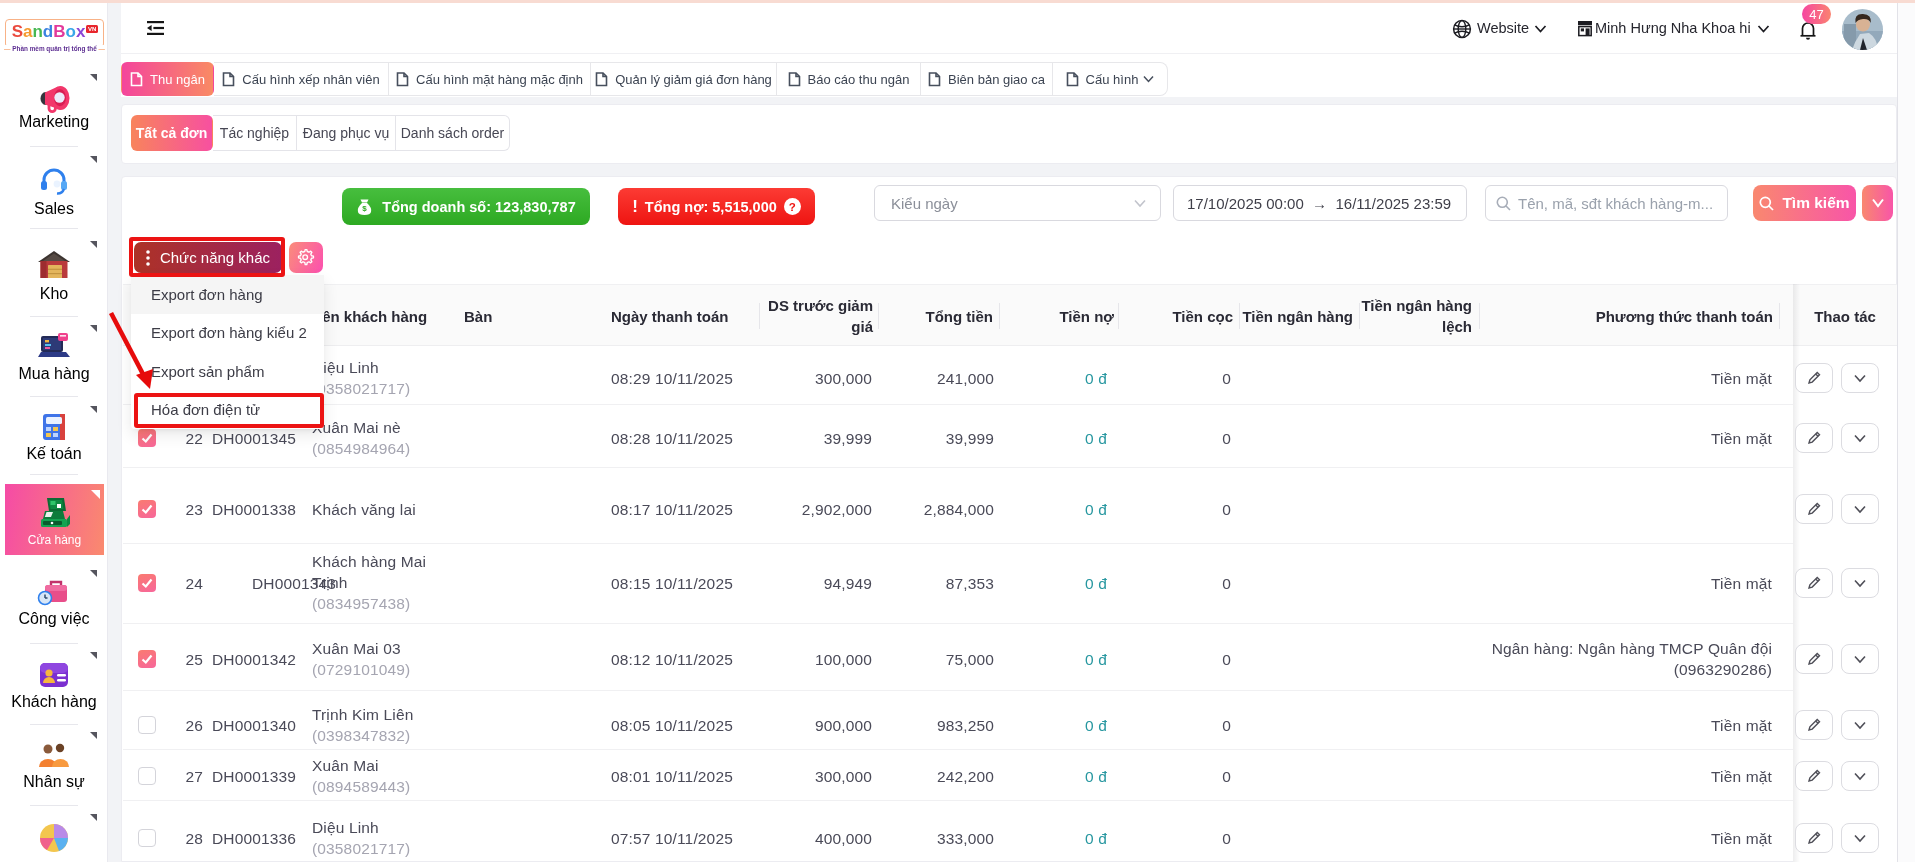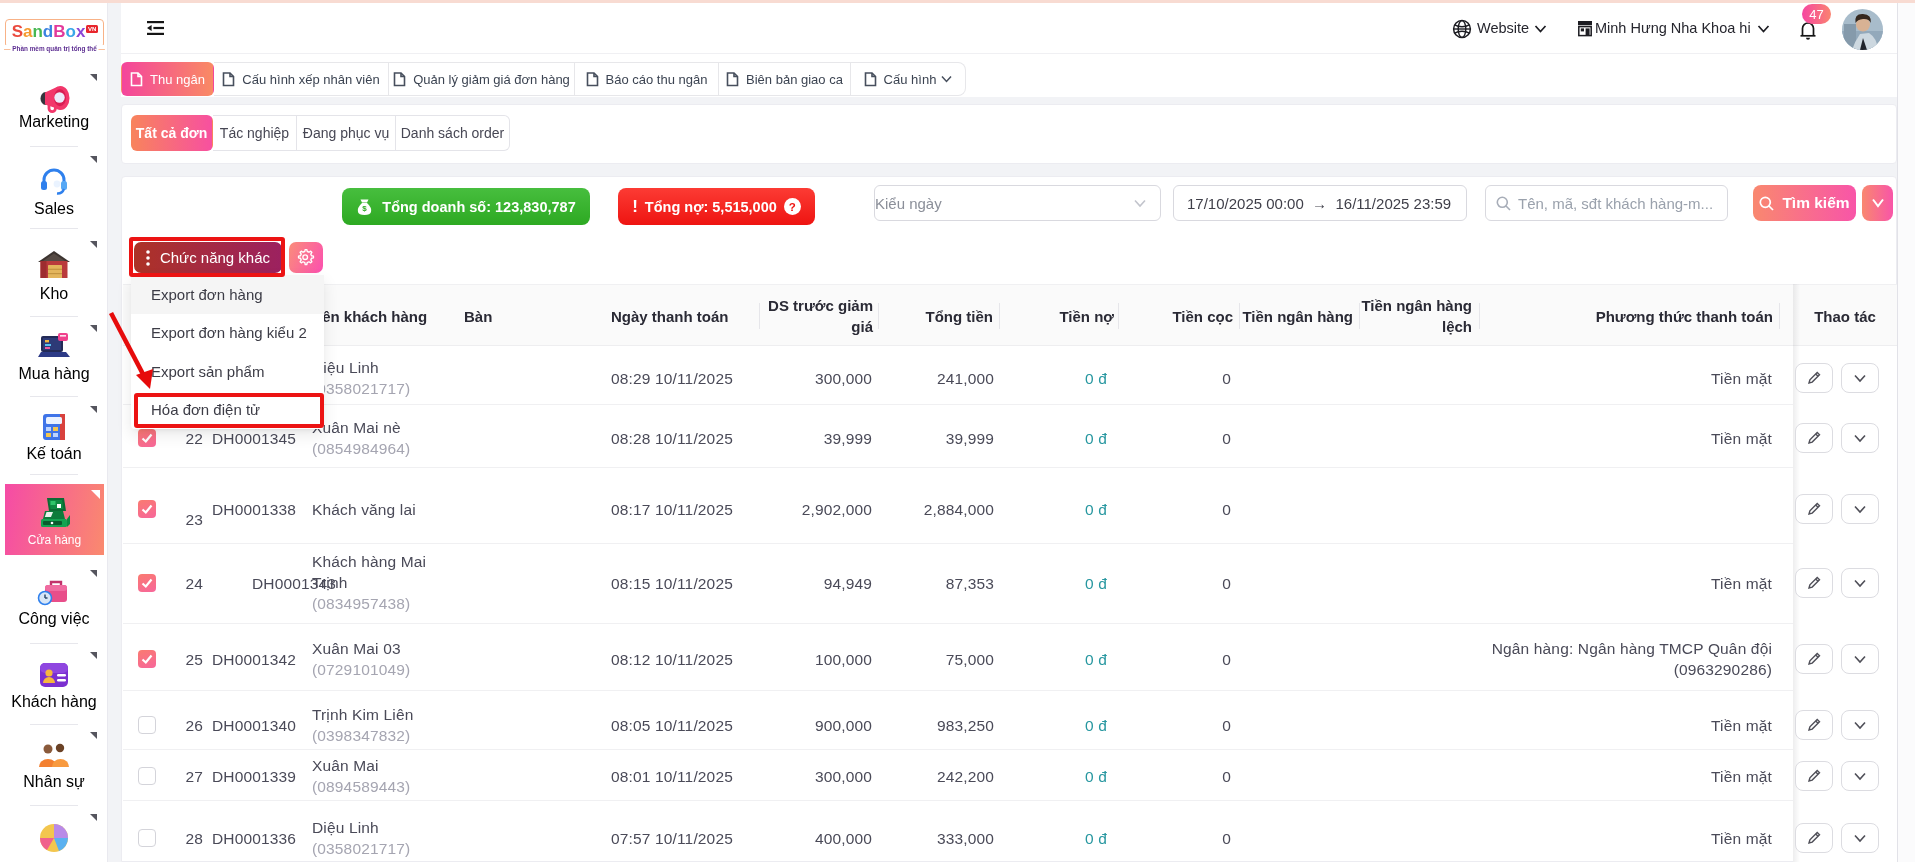--- a/index.html
+++ b/index.html
@@ -47,21 +47,21 @@
 
 
 #main { left:121px; top:176px; width:1776px; height:686px; background:#fff; border:1px solid #ececf1; border-radius:4px 4px 0 0; z-index:2; }
 
 .statbtn { position:absolute; top:11px; height:37px; border-radius:8px; color:#fff; font-size:14.5px; font-weight:bold; display:flex; align-items:center; justify-content:center; gap:9px; }
 #stat1 { left:10px; width:185px; background:linear-gradient(180deg,#fcae3f,#f7991e); }
 #stat2 { left:220px; width:248px; background:linear-gradient(180deg,#47be3e,#2da922); }
 #stat3 { left:496px; width:197px; background:linear-gradient(180deg,#fc3b34,#ee1411); }
 
 .inpt { position:absolute; top:8px; height:36px; border:1px solid #d9d9df; border-radius:6px; background:#fff; display:flex; align-items:center; font-size:15px; }
-#sel1 { left:752px; width:287px; color:#8b8f99; }
+#sel1 { left:752px; width:287px; color:#8b8f99; padding-left:16px; }
 #dateinp { left:1051px; width:294px; color:#3f3f49; padding-left:13px; }
 #searchinp { left:1363px; width:243px; color:#9aa1ac; padding-left:10px; gap:7px; }
 #btnsearch { position:absolute; left:1631px; top:8px; width:103px; height:36px; border-radius:8px; background:linear-gradient(90deg,#f9886f,#f855a8); color:#fff; font-size:15.5px; font-weight:bold; display:flex; align-items:center; justify-content:center; gap:8px; }
 #btnvee { position:absolute; left:1740px; top:8px; width:31px; height:36px; border-radius:8px; background:linear-gradient(90deg,#f9886f,#f855a8); display:flex; align-items:center; justify-content:center; }
 
 #btnfunc { position:absolute; left:12px; top:65px; width:148px; height:31px; border-radius:7px; background:linear-gradient(90deg,#ad3226,#9c2160); color:#fff; font-size:15px; display:flex; align-items:center; justify-content:center; gap:10px; }
 #btngear { position:absolute; left:167px; top:65px; width:34px; height:31px; border-radius:7px; background:linear-gradient(115deg,#fa8d7a,#fc4fb0); display:flex; align-items:center; justify-content:center; }
 
 
 #thead { position:absolute; left:1px; top:107px; width:1774px; height:62px; background:#fafafa; border-top:1px solid #f0f0f2; border-bottom:1px solid #eeeef0; }
@@ -282,20 +282,24 @@
 <div class="abs" id="tabstrip">
   <div id="tabs">
     <div class="tab active" style="width:93px;"><svg width="13" height="15" viewBox="0 0 13 15">
           <path d="M1.5 1 h6.5 l3.5 3.5 v9 h-10 z" fill="none" stroke="#fff" stroke-width="1.6"></path>
           <path d="M8 1 v3.5 h3.5" fill="none" stroke="#fff" stroke-width="1.6"></path>
         </svg>Thu ngân</div>
     <div class="tab" style="width:175px;"><svg width="13" height="15" viewBox="0 0 13 15">
           <path d="M1.5 1 h6.5 l3.5 3.5 v9 h-10 z" fill="none" stroke="#474f5d" stroke-width="1.6"></path>
           <path d="M8 1 v3.5 h3.5" fill="none" stroke="#474f5d" stroke-width="1.6"></path>
         </svg>Cấu hình xếp nhân viên</div>
+    <div class="tab" style="width:202px;"><svg width="13" height="15" viewBox="0 0 13 15">
+          <path d="M1.5 1 h6.5 l3.5 3.5 v9 h-10 z" fill="none" stroke="#474f5d" stroke-width="1.6"></path>
+          <path d="M8 1 v3.5 h3.5" fill="none" stroke="#474f5d" stroke-width="1.6"></path>
+        </svg>Cấu hình mặt hàng mặc định</div>
     <div class="tab" style="width:186px;"><svg width="13" height="15" viewBox="0 0 13 15">
           <path d="M1.5 1 h6.5 l3.5 3.5 v9 h-10 z" fill="none" stroke="#474f5d" stroke-width="1.6"></path>
           <path d="M8 1 v3.5 h3.5" fill="none" stroke="#474f5d" stroke-width="1.6"></path>
         </svg>Quản lý giảm giá đơn hàng</div>
     <div class="tab" style="width:144px;"><svg width="13" height="15" viewBox="0 0 13 15">
           <path d="M1.5 1 h6.5 l3.5 3.5 v9 h-10 z" fill="none" stroke="#474f5d" stroke-width="1.6"></path>
           <path d="M8 1 v3.5 h3.5" fill="none" stroke="#474f5d" stroke-width="1.6"></path>
         </svg>Báo cáo thu ngân</div>
     <div class="tab" style="width:132px;"><svg width="13" height="15" viewBox="0 0 13 15">
           <path d="M1.5 1 h6.5 l3.5 3.5 v9 h-10 z" fill="none" stroke="#474f5d" stroke-width="1.6"></path>
@@ -407,21 +411,21 @@
         <div class="cell r" style="left:609px;width:140px;top:23px;">39,999</div>
         <div class="cell r" style="left:771px;width:100px;top:23px;">39,999</div>
         <div class="cell r teal" style="left:884px;width:100px;top:23px;">0 đ</div>
         <div class="cell r" style="left:1008px;width:100px;top:23px;">0</div>
         <div class="cell r" style="left:1359px;width:290px;top:23px;">Tiền mặt</div>
       </div>
   <div class="row" style="top:291px;height:76px;">
         <div class="cb on" style="top:32px;"><svg width="18" height="18" viewBox="0 0 18 18">
             <polyline points="4.5,9.5 7.8,12.5 13.5,5.5" fill="none" stroke="#fff" stroke-width="2.2"></polyline>
           </svg></div>
-        <div class="cell r" style="left:40px;width:40px;top:31px;margin-top:10px;">23</div>
+        <div class="cell r" style="left:40px;width:40px;top:31px;">23</div>
         <div class="cell" style="left:89px;top:31px;">DH0001338</div>
         <div class="cell" style="left:189px;width:145px;top:31px;">Khách văng lai</div>
         <div class="cell" style="left:488px;top:31px;">08:17 10/11/2025</div>
         <div class="cell r" style="left:609px;width:140px;top:31px;">2,902,000</div>
         <div class="cell r" style="left:771px;width:100px;top:31px;">2,884,000</div>
         <div class="cell r teal" style="left:884px;width:100px;top:31px;">0 đ</div>
         <div class="cell r" style="left:1008px;width:100px;top:31px;">0</div>
       </div>
   <div class="row" style="top:367px;height:80px;">
         <div class="cb on" style="top:30px;"><svg width="18" height="18" viewBox="0 0 18 18">

